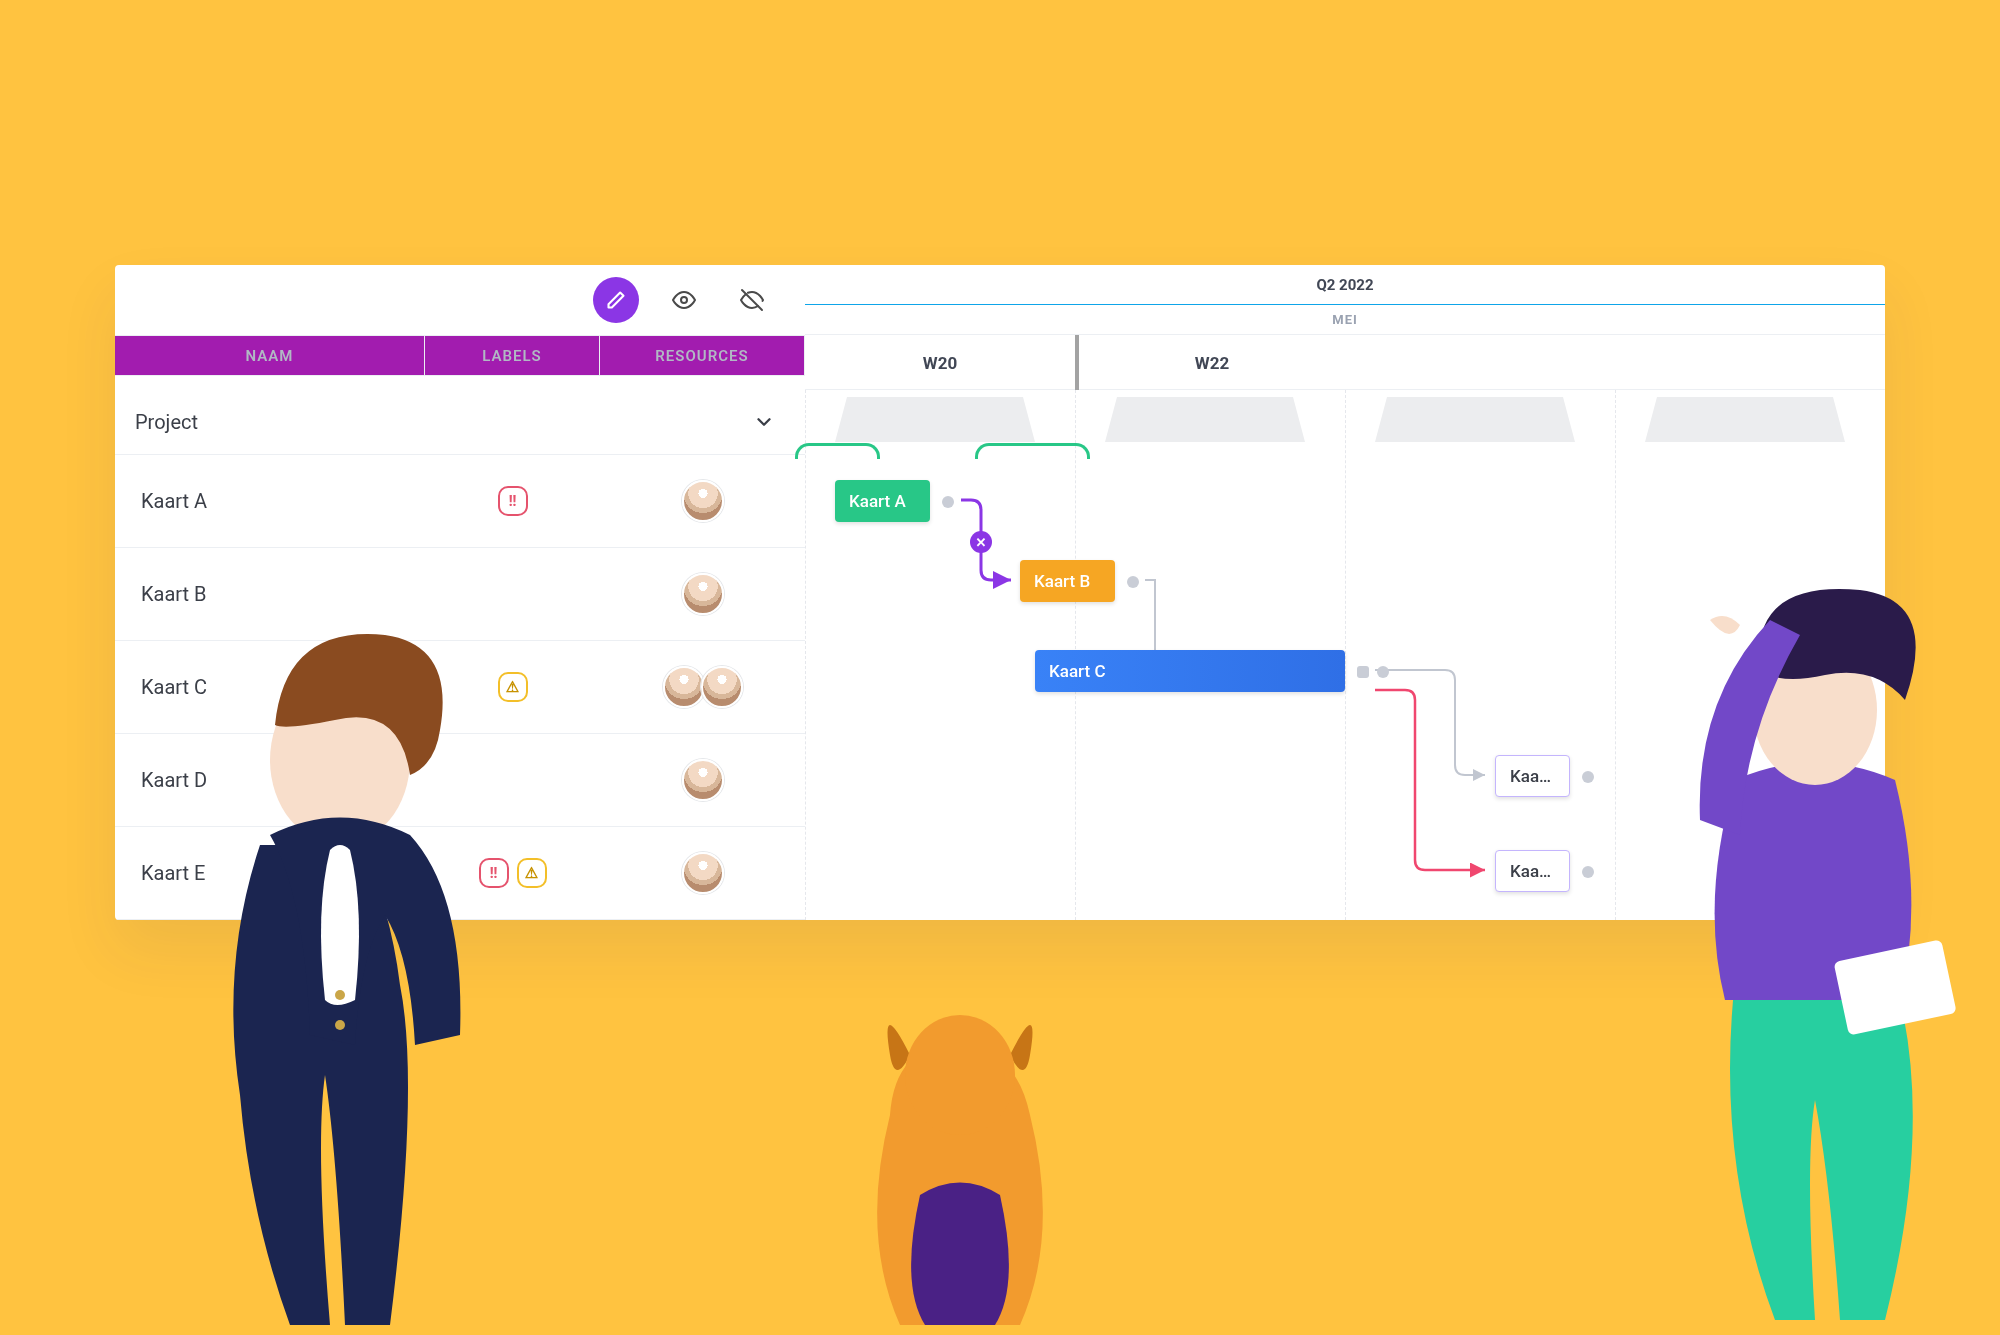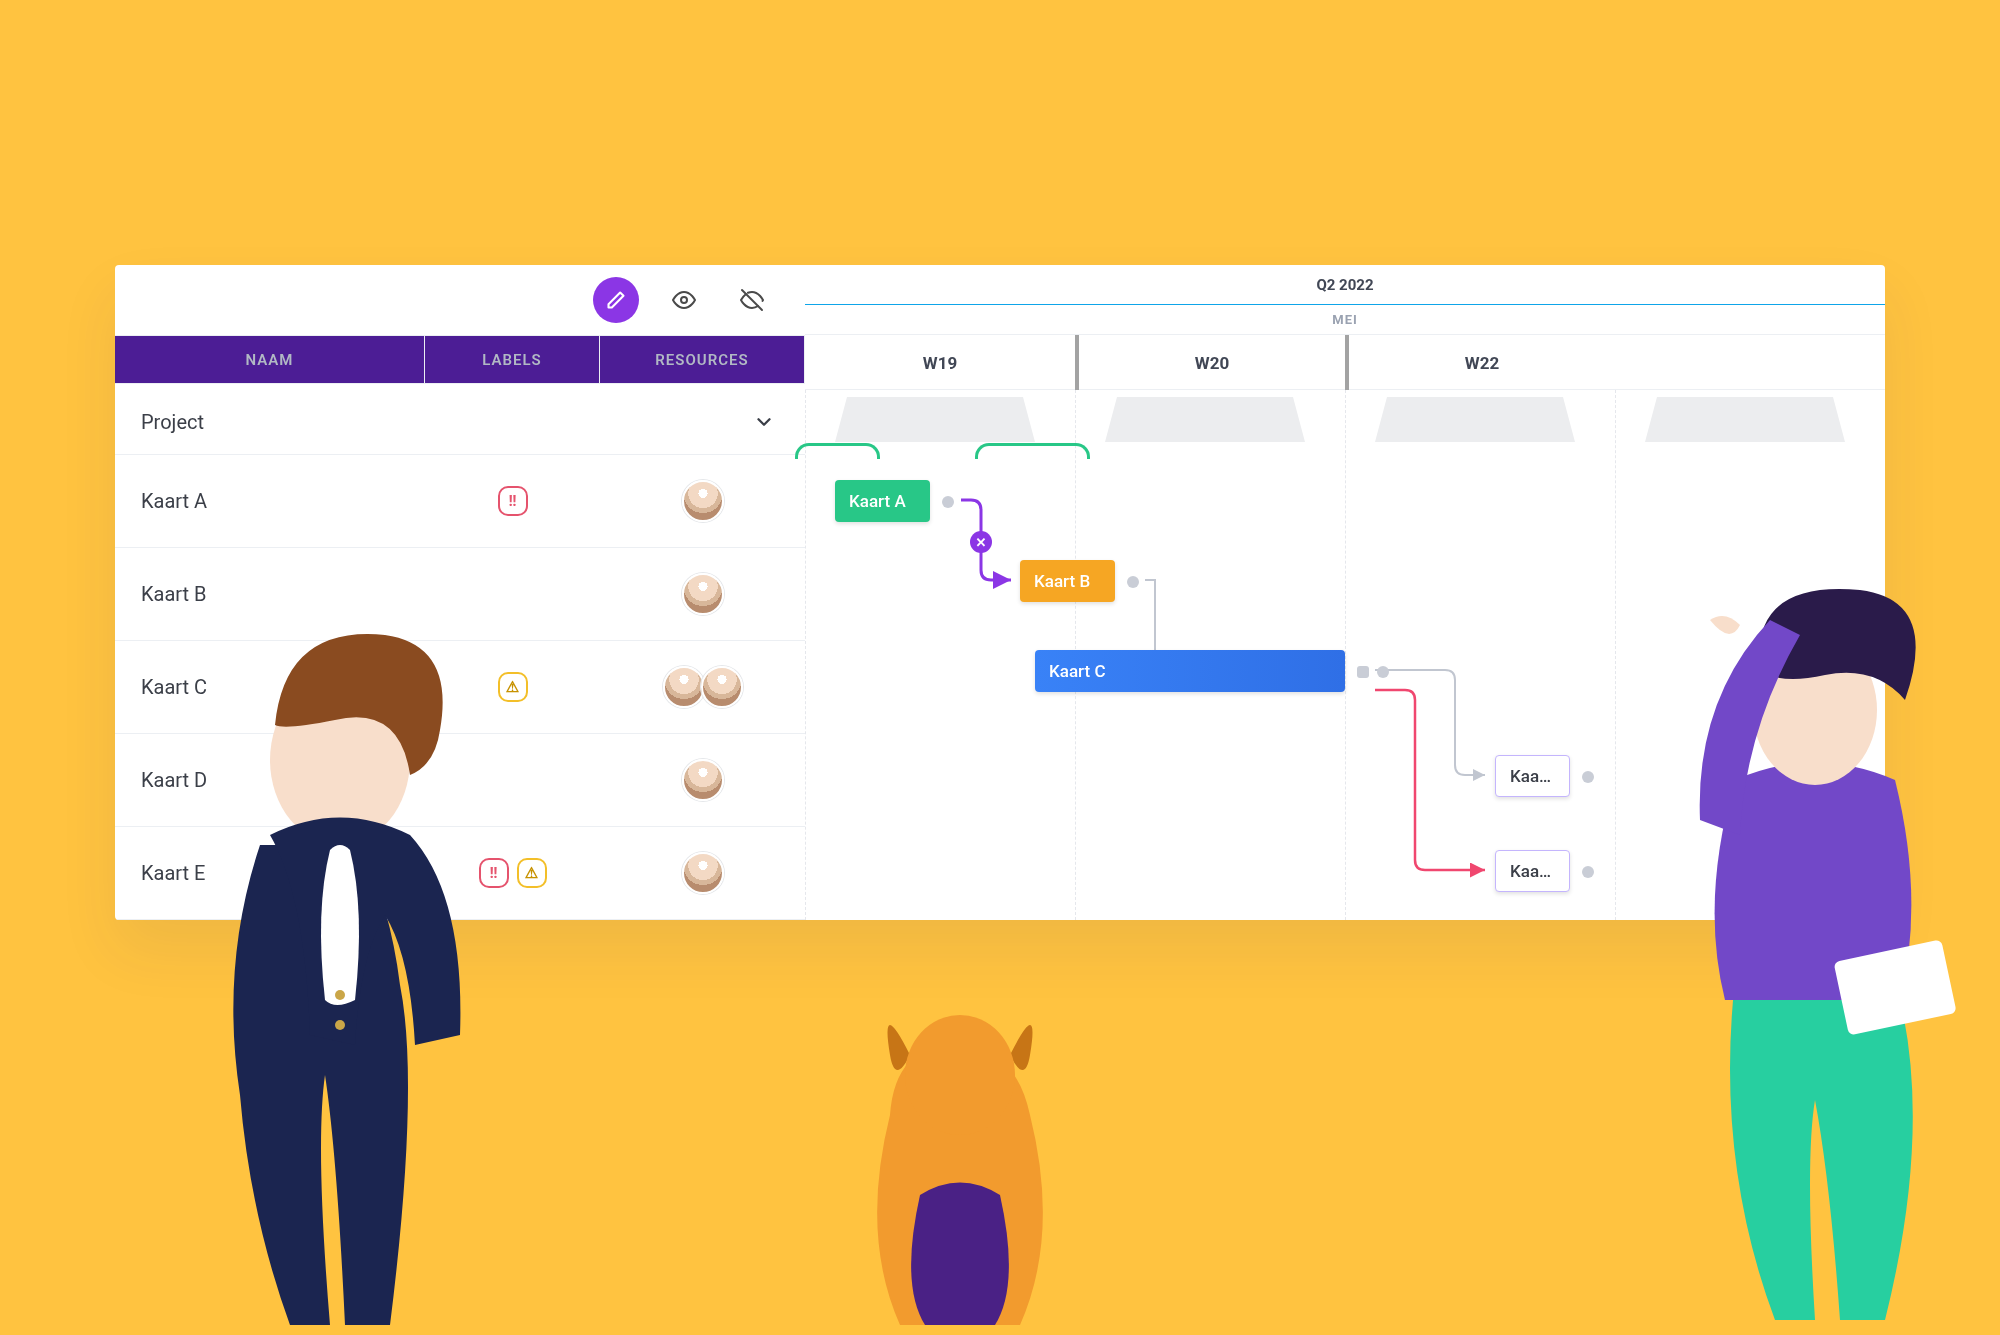--- a/index.html
+++ b/index.html
@@ -52,24 +52,24 @@
     background: #8B36E5;
     color: #fff;
   }
 
   
   .grid-headers {
     position: absolute;
     left: 0;
     top: 70px;
     width: 690px;
-    height: 49px;
+    height: 41px;
     display: grid;
     grid-template-columns: 310px 175px 205px;
-    background: #4c1d95;
+    background: #a21caf;
     border-top: 1px solid #eceff3;
     border-bottom: 1px solid #eceff3;
   }
   .grid-headers > div {
     display: flex;
     align-items: center;
     justify-content: center;
     font-size: 15px;
     letter-spacing: 1px;
     color: #b1b8c4;
@@ -80,21 +80,21 @@
   
   .project-row {
     position: absolute;
     left: 0;
     top: 125px;
     width: 690px;
     height: 65px;
     display: flex;
     align-items: center;
     justify-content: space-between;
-    padding: 0 30px 0 26px;
+    padding: 0 30px 0 20px;
     border-bottom: 1px solid #eceff3;
     cursor: pointer;
   }
   .project-row span.lbl {
     font-size: 20px;
     color: #3b3f48;
   }
 
   
   .rows {
@@ -300,21 +300,20 @@
         <span class="avatar"></span>
       </div>
     </div>
   </div>
 
   <div class="timeline">
     <div class="tl-header">
       <div class="tl-quarter">Q2  2022</div>
       <div class="tl-month">MEI</div>
       <div class="tl-weeks">
-        <div>W19</div>
         <div>W20</div>
         <div>W22</div>
       </div>
     </div>
 
     <div class="tl-body">
 
       <span class="vline" style="left:0%"></span>
       <span class="vline" style="left:25%"></span>
       <span class="vline" style="left:50%"></span>

